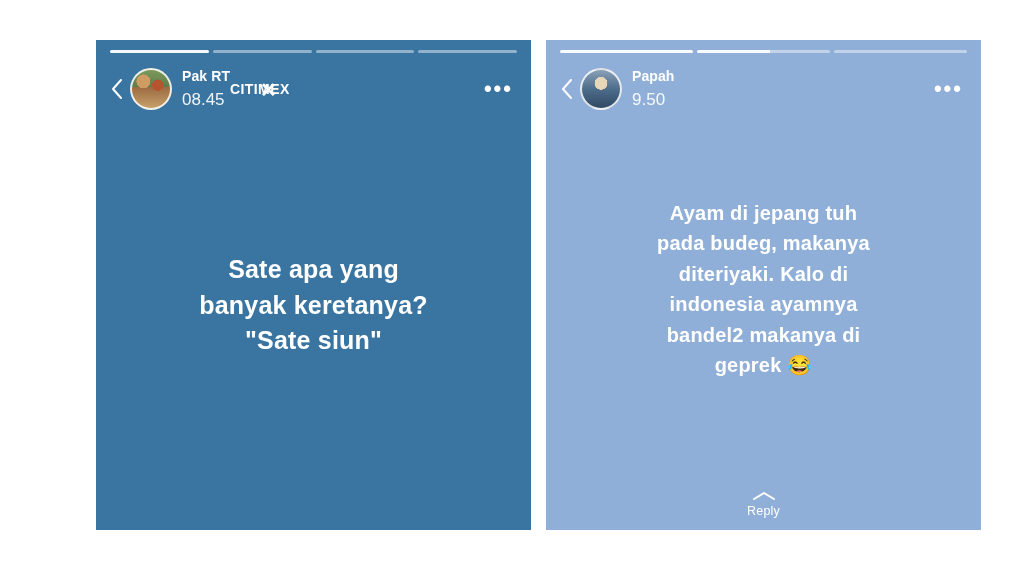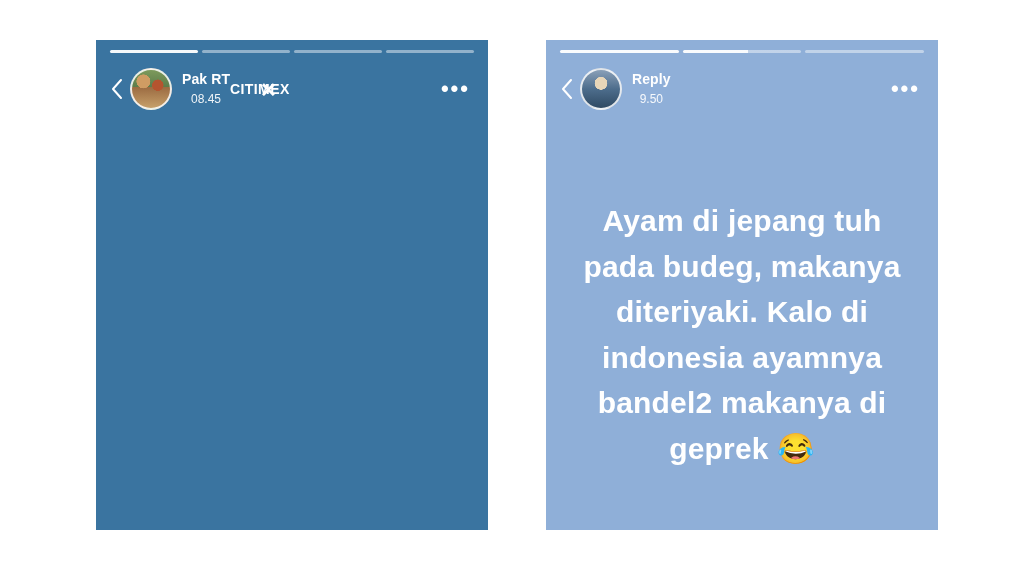--- a/index.html
+++ b/index.html
@@ -15,21 +15,21 @@
     position: relative;
     width: 1024px;
     height: 576px;
     background: #ffffff;
   }
 
   
   .story {
     position: absolute;
     top: 40px;
-    width: 392px;
+    width: 435px;
     height: 490px;
     overflow: hidden;
   }
   .story.left  { left: 96px;  background: #3a74a0; }
   .story.right { left: 546px; background: #8fafd8; }
 
   
   .progress-row {
     position: absolute;
     top: 10px;
@@ -100,23 +100,22 @@
     line-height: 1.15;
   }
   .user-name {
     color: #ffffff;
     font-size: 14px;
     font-weight: bold;
     letter-spacing: 0.1px;
   }
   .user-time {
     color: rgba(255,255,255,0.92);
-    font-size: 12px;
+    font-size: 17px;
     margin-top: 6px;
-    text-align: center;
   }
 
   .watermark {
     color: #ffffff;
     font-size: 14px;
     font-weight: bold;
     letter-spacing: 0.4px;
     position: relative;
   }
   .watermark .wm-x {
@@ -149,21 +148,21 @@
     white-space: pre-line;
   }
   .caption.left-cap {
     top: 212px;
     font-size: 25px;
     line-height: 1.42;
     letter-spacing: 0.2px;
   }
   .caption.right-cap {
     top: 158px;
-    font-size: 30px;
+    font-size: 20px;
     line-height: 1.52;
     letter-spacing: 0.2px;
   }
 
   
   .reply {
     position: absolute;
     bottom: 12px;
     left: 0;
     right: 0;
@@ -205,46 +204,55 @@
       <div class="user-meta">
         <div class="user-name">Pak RT</div>
         <div class="user-time">08.45</div>
       </div>
       <div class="watermark">
         <span>CITIMEX</span>
       <span class="wm-x">✕</span></div>
       <div class="more-icon">•••</div>
     </div>
 
+    <div class="caption left-cap">Sate apa yang
+banyak keretanya?
+"Sate siun"</div>
   </div>
 
   <div class="story right">
 
     <div class="progress-row">
       <div class="progress-seg full"></div>
       <div class="progress-seg part"></div>
       <div class="progress-seg"></div>
     </div>
 
     <div class="story-header">
       <div class="back-icon">
         <svg width="13" height="22" viewBox="0 0 13 22" fill="none" stroke="#ffffff" stroke-width="2" stroke-linecap="round" stroke-linejoin="round">
           <polyline points="10,2 2,11 10,20"></polyline>
         </svg>
       </div>
       <div class="avatar right-av"></div>
       <div class="user-meta">
-        <div class="user-name">Reply</div>
+        <div class="user-name">Papah</div>
         <div class="user-time">9.50</div>
       </div>
       <div class="more-icon">•••</div>
     </div>
 
     <div class="caption right-cap">Ayam di jepang tuh
 pada budeg, makanya
 diteriyaki. Kalo di
 indonesia ayamnya
 bandel2 makanya di
 geprek 😂</div>
 
+    <div class="reply">
+      <svg class="reply-chevron" viewBox="0 0 26 12" fill="none" stroke="#ffffff" stroke-width="2" stroke-linecap="round" stroke-linejoin="round">
+        <polyline points="3,9 13,3 23,9"></polyline>
+      </svg>
+      <div class="reply-label">Reply</div>
+    </div>
   </div>
 
 </div>
 
 </body></html>

